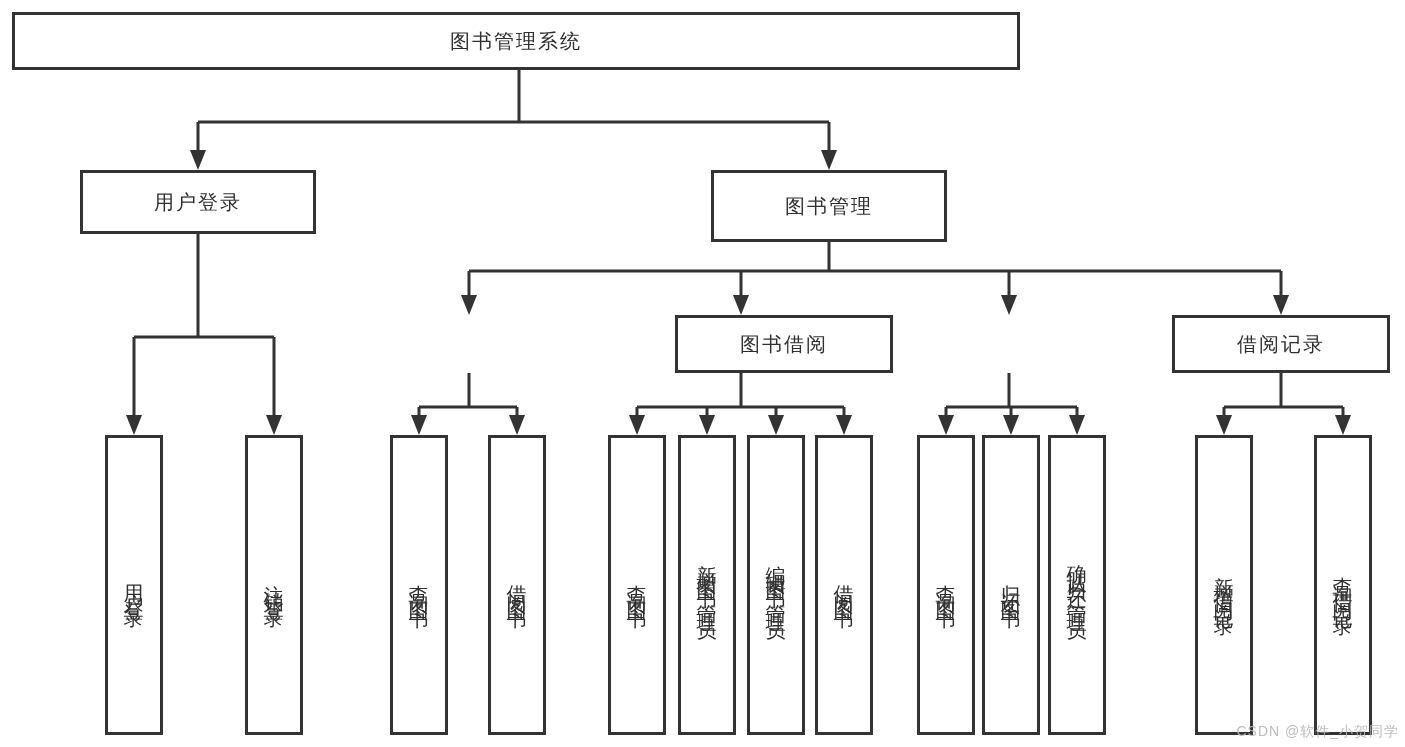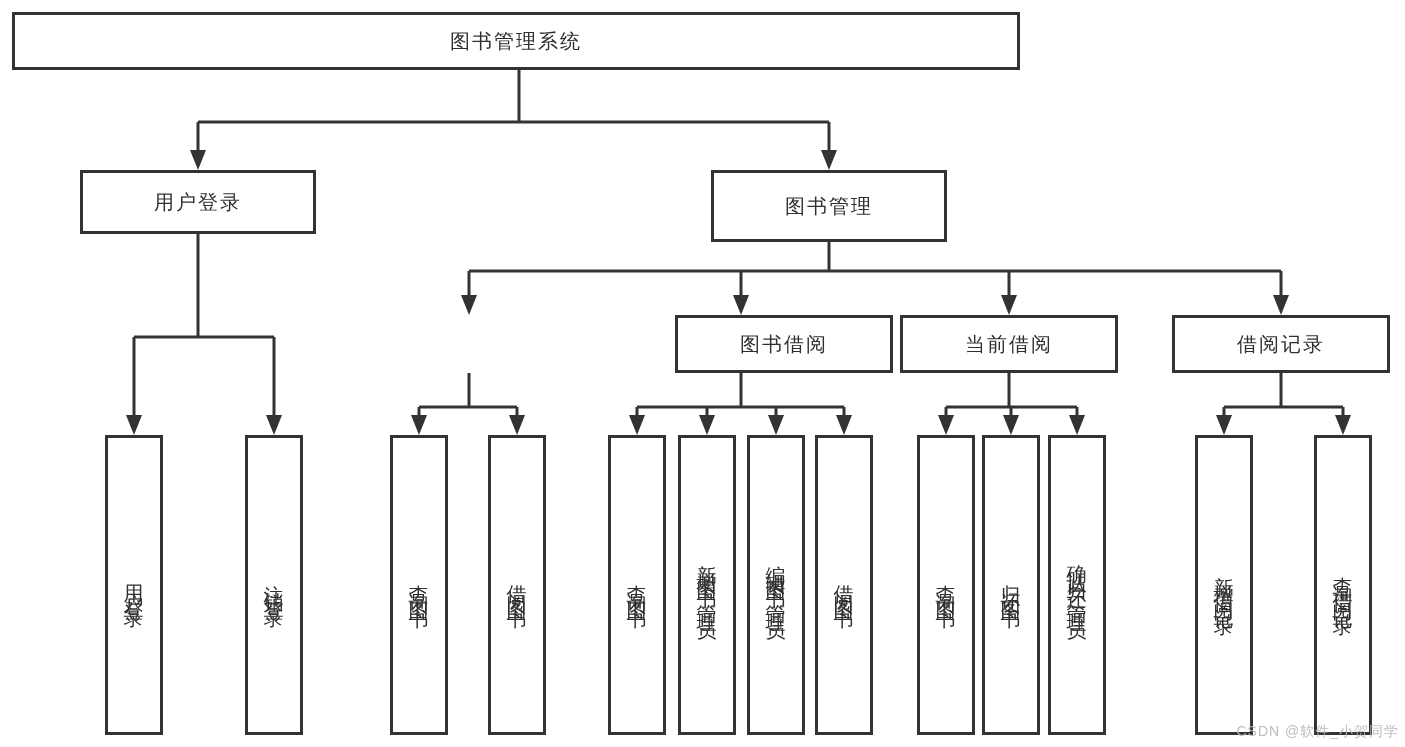--- a/index.html
+++ b/index.html
@@ -101,23 +101,20 @@
   <div class="box" style="left:80px; top:170px; width:236px; height:64px;">
     <span>用户登录</span>
   </div>
   <div class="box" style="left:711px; top:170px; width:236px; height:72px;">
     <span>图书管理</span>
   </div>
 
   <div class="box" style="left:632px; top:315px; width:218px; height:58px;margin-left:43px;">
     <span>图书借阅</span>
   </div>
-  <div class="box" style="left:900px; top:315px; width:218px; height:58px;">
-    <span>当前借阅</span>
-  </div>
   <div class="box" style="left:1172px; top:315px; width:218px; height:58px;">
     <span>借阅记录</span>
   </div>
 
   <div class="box leaf" style="left:105px; top:435px; width:58px; height:300px;">
     <span>用户登录</span>
   </div>
   <div class="box leaf" style="left:245px; top:435px; width:58px; height:300px;">
     <span>注销登录</span>
   </div>

